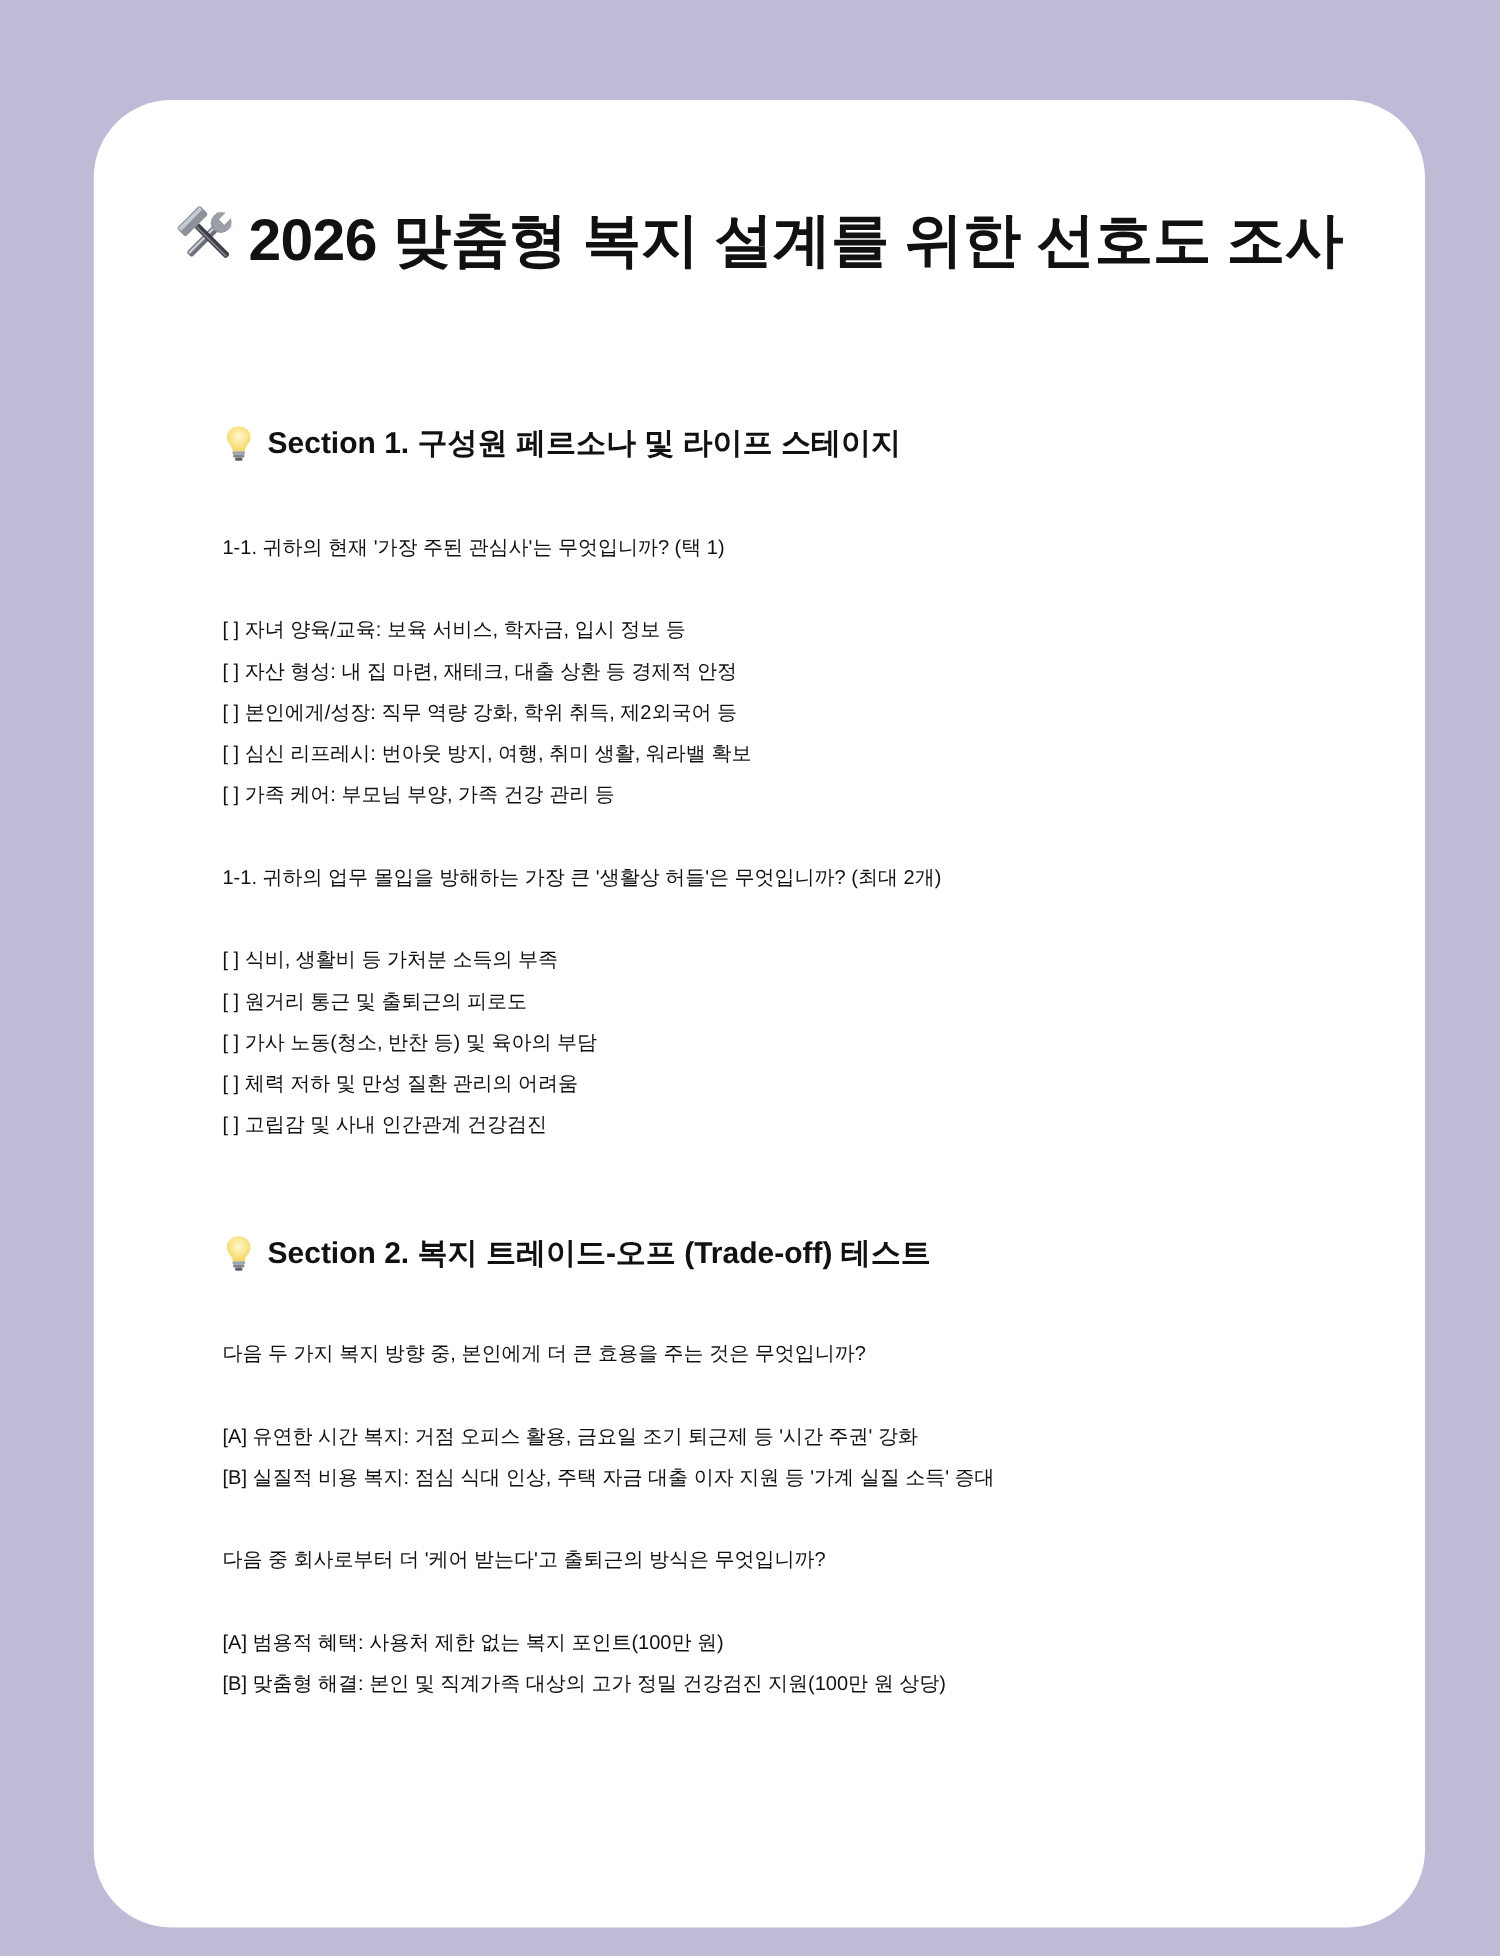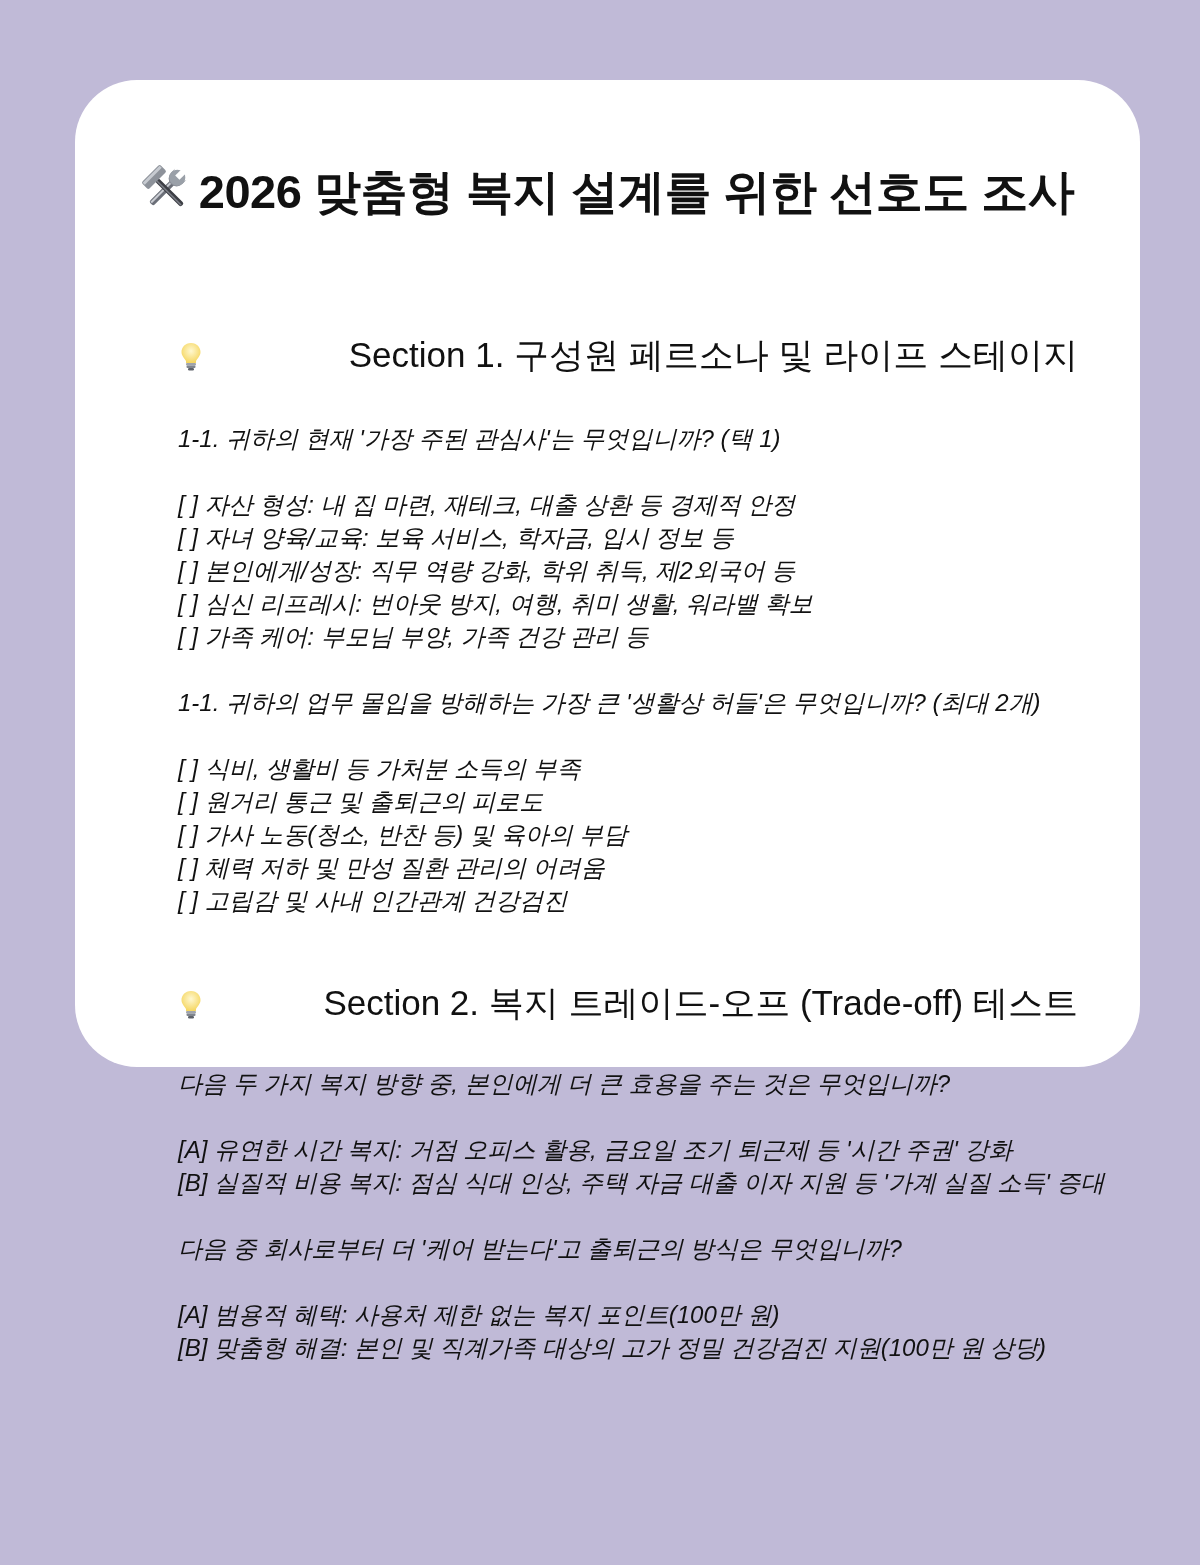--- a/index.html
+++ b/index.html
@@ -13,21 +13,21 @@
       position: relative;
       font-family: "Liberation Sans", "DejaVu Sans", sans-serif;
       color: #111111;
       overflow: hidden;
     }
     .card {
       position: absolute;
       left: 75px;
       top: 80px;
       width: 1065px;
-      height: 987px;
+      height: 1462px;
       background: #FFFFFF;
       border-radius: 62px;
       box-sizing: border-box;
     }
     .title {
       position: absolute;
       left: 0;
       right: 0;
       top: 82px;
       text-align: center;
@@ -44,42 +44,40 @@
       vertical-align: -6px;
       margin-right: 8px;
     }
     .content {
       position: absolute;
       left: 103px;
       top: 255px;
       width: 900px;
     }
     .section-heading {
-      font-size: 35px;
-      font-weight: normal;
+      font-size: 24px;
+      font-weight: bold;
       line-height: 40px;
       height: 40px;
       white-space: nowrap;
       display: flex;
       align-items: center;
-      justify-content: space-between;
     }
     .section-heading .bulb {
       display: inline-block;
       width: 22px;
       height: 30px;
       margin-right: 12px;
       margin-left: 2px;
     }
     .line {
-      font-size: 24px;
+      font-size: 16px;
       line-height: 33px;
       height: 33px;
       white-space: nowrap;
-      font-style: italic;
     }
     .gap-after-heading { height: 47px; }
     .gap-small { height: 33px; }
     .gap-section { height: 66px; }
     .gap-heading2 { height: 44px; }
     .option { cursor: pointer; }
   </style>
 </head>
 <body>
 
@@ -123,22 +121,22 @@
           <rect x="8" y="26" width="6" height="2.5" rx="1.2" fill="#5e626a"></rect>
         </svg>
       </span>
       <span>Section 1. 구성원 페르소나 및 라이프 스테이지</span>
     </div>
 
     <div class="gap-after-heading"></div>
 
     <div class="line">1-1. 귀하의 현재 '가장 주된 관심사'는 무엇입니까? (택 1)</div>
     <div class="gap-small"></div>
+    <div class="line option">[  ] 자녀 양육/교육: 보육 서비스, 학자금, 입시 정보 등</div>
     <div class="line option">[  ] 자산 형성: 내 집 마련, 재테크, 대출 상환 등 경제적 안정</div>
-    <div class="line option">[  ] 자녀 양육/교육: 보육 서비스, 학자금, 입시 정보 등</div>
     <div class="line option">[  ] 본인에게/성장: 직무 역량 강화, 학위 취득, 제2외국어 등</div>
     <div class="line option">[  ] 심신 리프레시: 번아웃 방지, 여행, 취미 생활, 워라밸 확보</div>
     <div class="line option">[  ] 가족 케어: 부모님 부양, 가족 건강 관리 등</div>
 
     <div class="gap-small"></div>
 
     <div class="line">1-1. 귀하의 업무 몰입을 방해하는 가장 큰 '생활상 허들'은 무엇입니까? (최대 2개)</div>
     <div class="gap-small"></div>
     <div class="line option">[  ] 식비, 생활비 등 가처분 소득의 부족</div>
     <div class="line option">[  ] 원거리 통근 및 출퇴근의 피로도</div>

